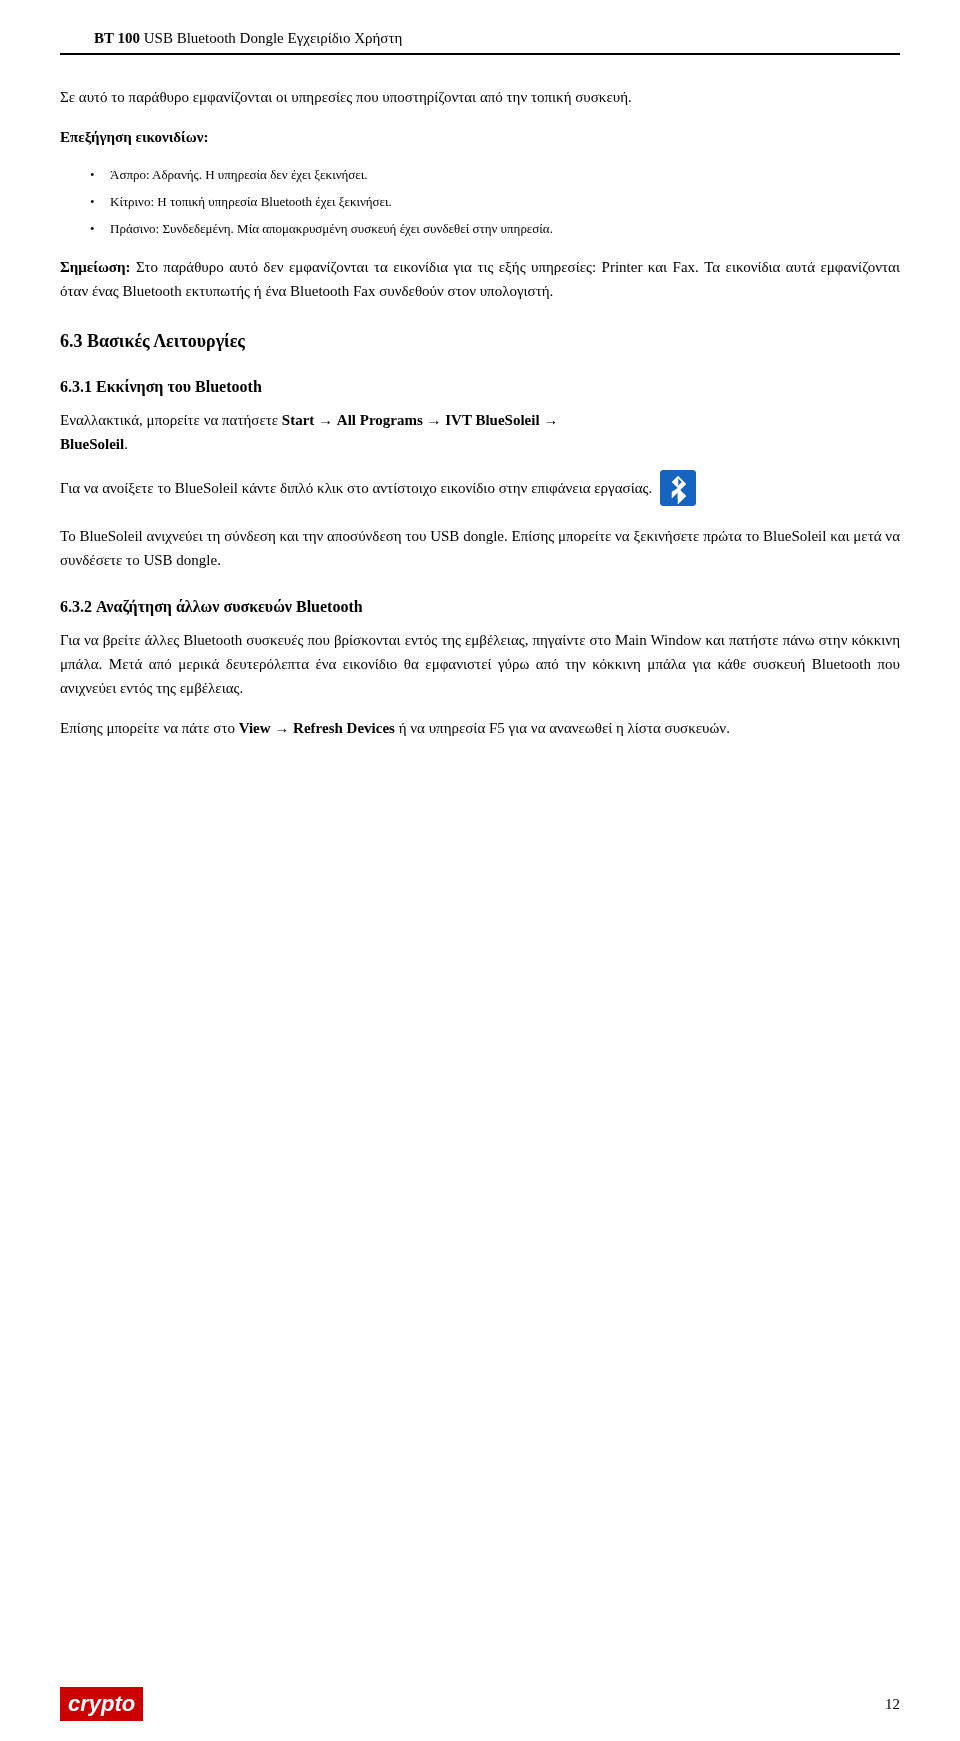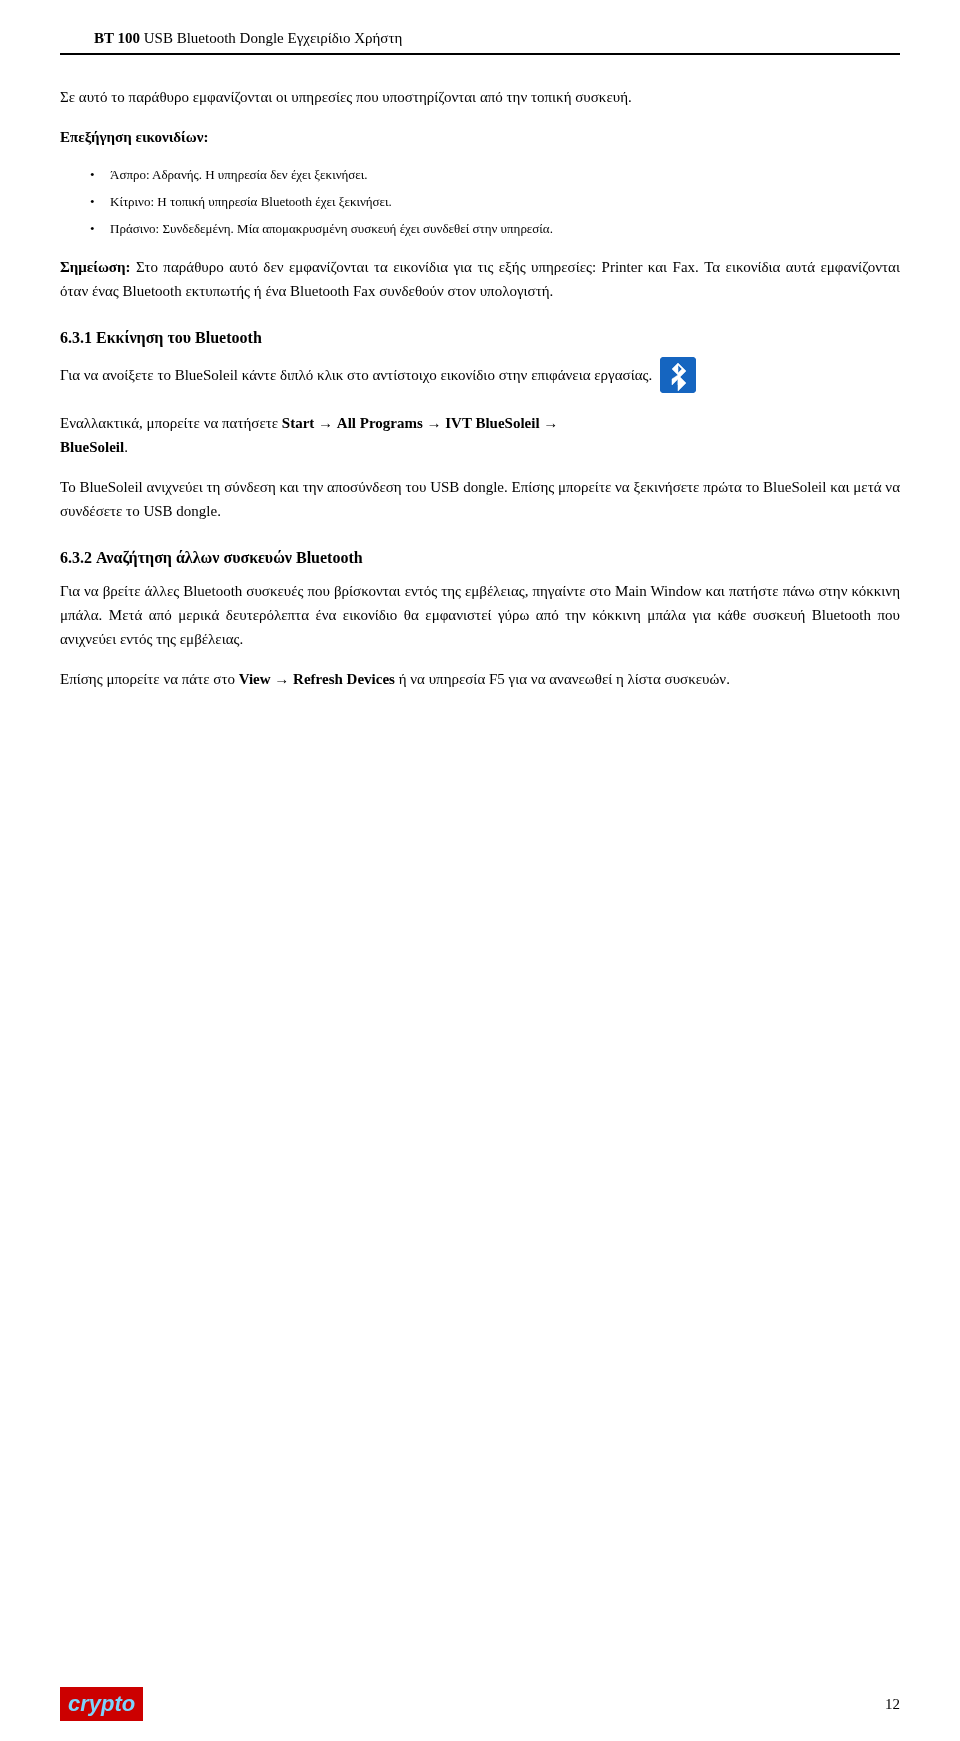--- a/index.html
+++ b/index.html
@@ -155,21 +155,21 @@
       padding: 4px 8px;
       display: flex;
       align-items: center;
       justify-content: center;
     }
 
     .footer-logo-text {
       font-size: 22px;
       font-weight: bold;
       font-style: italic;
-      color: #7dd3fc;
+      color: #ffffff;
       font-family: Arial, sans-serif;
     }
 
     .footer-page-number {
       font-size: 15px;
       font-family: "Times New Roman", Times, serif;
     }
 
     .notes-header {
       font-weight: bold;
@@ -200,39 +200,42 @@
         <li>Άσπρο: Αδρανής. Η υπηρεσία δεν έχει ξεκινήσει.</li>
         <li>Κίτρινο: Η τοπική υπηρεσία Bluetooth έχει ξεκινήσει.</li>
         <li>Πράσινο: Συνδεδεμένη. Μία απομακρυσμένη συσκευή έχει συνδεθεί στην υπηρεσία.</li>
       </ul>
     </div>
 
     <div class="note-block">
       <span class="note-label">Σημείωση:</span><span> Στο παράθυρο αυτό δεν εμφανίζονται τα εικονίδια για τις εξής υπηρεσίες: Printer και Fax. Τα εικονίδια αυτά εμφανίζονται όταν ένας Bluetooth εκτυπωτής ή ένα Bluetooth Fax συνδεθούν στον υπολογιστή.</span>
     </div>
 
+    <div class="section-heading">
+      <span>6.3</span>&nbsp;<span>Βασικές Λειτουργίες</span>
+    </div>
 
     <div class="subsection-heading">
       <span>6.3.1</span>&nbsp;<span>Εκκίνηση του Bluetooth</span>
     </div>
+
+    <p class="paragraph">
+      <span>Εναλλακτικά, μπορείτε να πατήσετε </span><span class="inline-bold">Start</span> <span>→</span> <span class="inline-bold">All Programs</span> <span>→</span> <span class="inline-bold">IVT BlueSoleil</span> <span>→</span><br><span class="inline-bold">BlueSoleil</span>.
+    </p>
 
     <p class="paragraph">
       <span>Για να ανοίξετε το BlueSoleil κάντε διπλό κλικ στο αντίστοιχο εικονίδιο στην επιφάνεια εργασίας.</span>
       <span class="bluetooth-icon">
         <svg viewBox="0 0 36 36" xmlns="http://www.w3.org/2000/svg">
           <rect width="36" height="36" rx="4" fill="#1565c0"></rect>
           <path d="M18 6 L26 14 L20 20 L26 26 L18 34 L18 22 L12 28 L12 22 L18 18 L12 12 L18 6 Z M18 8 L18 16 L22 12 Z M18 20 L22 24 L18 28 Z" fill="white" stroke="white" stroke-width="0.5"></path>
         </svg>
       </span>
     </p>
 
-    <p class="paragraph">
-      <span>Εναλλακτικά, μπορείτε να πατήσετε </span><span class="inline-bold">Start</span> <span>→</span> <span class="inline-bold">All Programs</span> <span>→</span> <span class="inline-bold">IVT BlueSoleil</span> <span>→</span><br><span class="inline-bold">BlueSoleil</span>.
-    </p>
-
     <p class="paragraph">Το BlueSoleil ανιχνεύει τη σύνδεση και την αποσύνδεση του USB dongle. Επίσης μπορείτε να ξεκινήσετε πρώτα το BlueSoleil και μετά να συνδέσετε το USB dongle.</p>
 
     <div class="subsection-heading">
       <span>6.3.2</span>&nbsp;<span>Αναζήτηση άλλων συσκευών Bluetooth</span>
     </div>
 
     <p class="paragraph">Για να βρείτε άλλες Bluetooth συσκευές που βρίσκονται εντός της εμβέλειας, πηγαίντε στο Main Window και πατήστε πάνω στην κόκκινη μπάλα. Μετά από μερικά δευτερόλεπτα ένα εικονίδιο θα εμφανιστεί γύρω από την κόκκινη μπάλα για κάθε συσκευή Bluetooth που ανιχνεύει εντός της εμβέλειας.</p>
 
     <p class="paragraph">
       <span>Επίσης μπορείτε να πάτε στο </span><span class="inline-bold">View</span> <span class="inline-bold">→</span> <span class="inline-bold">Refresh Devices</span><span> ή να υπηρεσία F5 για να ανανεωθεί η λίστα συσκευών.</span>

